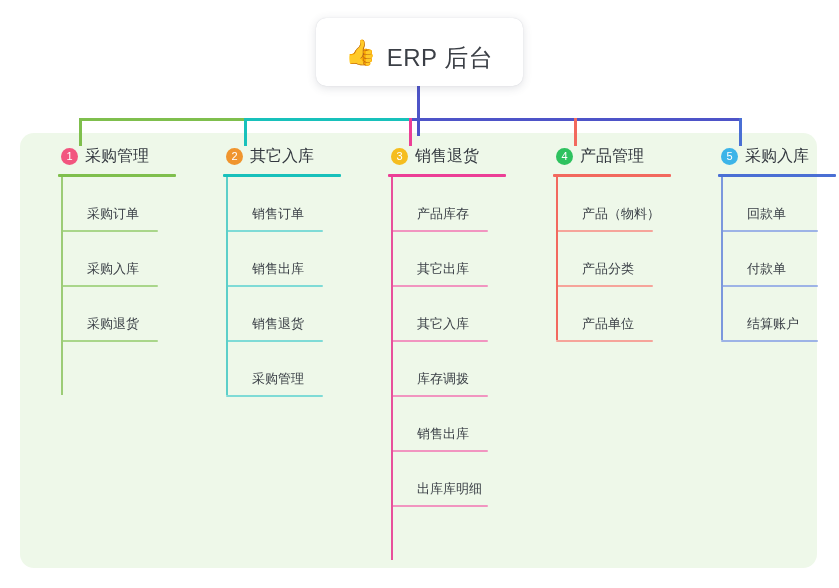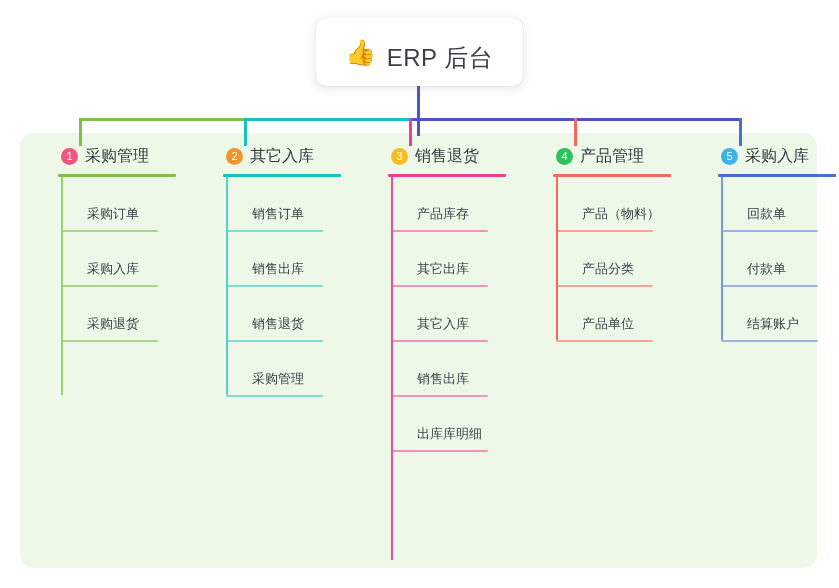--- a/index.html
+++ b/index.html
@@ -245,20 +245,24 @@
         </div>
         <div class="item">
           <span class="item-label">其它出库</span>
           <div class="item-rule" style="background: rgb(241, 149, 192);"></div>
         </div>
         <div class="item">
           <span class="item-label">其它入库</span>
           <div class="item-rule" style="background: rgb(241, 149, 192);"></div>
         </div>
         <div class="item">
+          <span class="item-label">库存调拨</span>
+          <div class="item-rule" style="background: rgb(241, 149, 192);"></div>
+        </div>
+        <div class="item">
           <span class="item-label">销售出库</span>
           <div class="item-rule" style="background: rgb(241, 149, 192);"></div>
         </div>
         <div class="item">
           <span class="item-label">出库库明细</span>
           <div class="item-rule" style="background: rgb(241, 149, 192);"></div>
         </div>
       </div>
     </div>
     <div class="column" style="left: 535px;">

